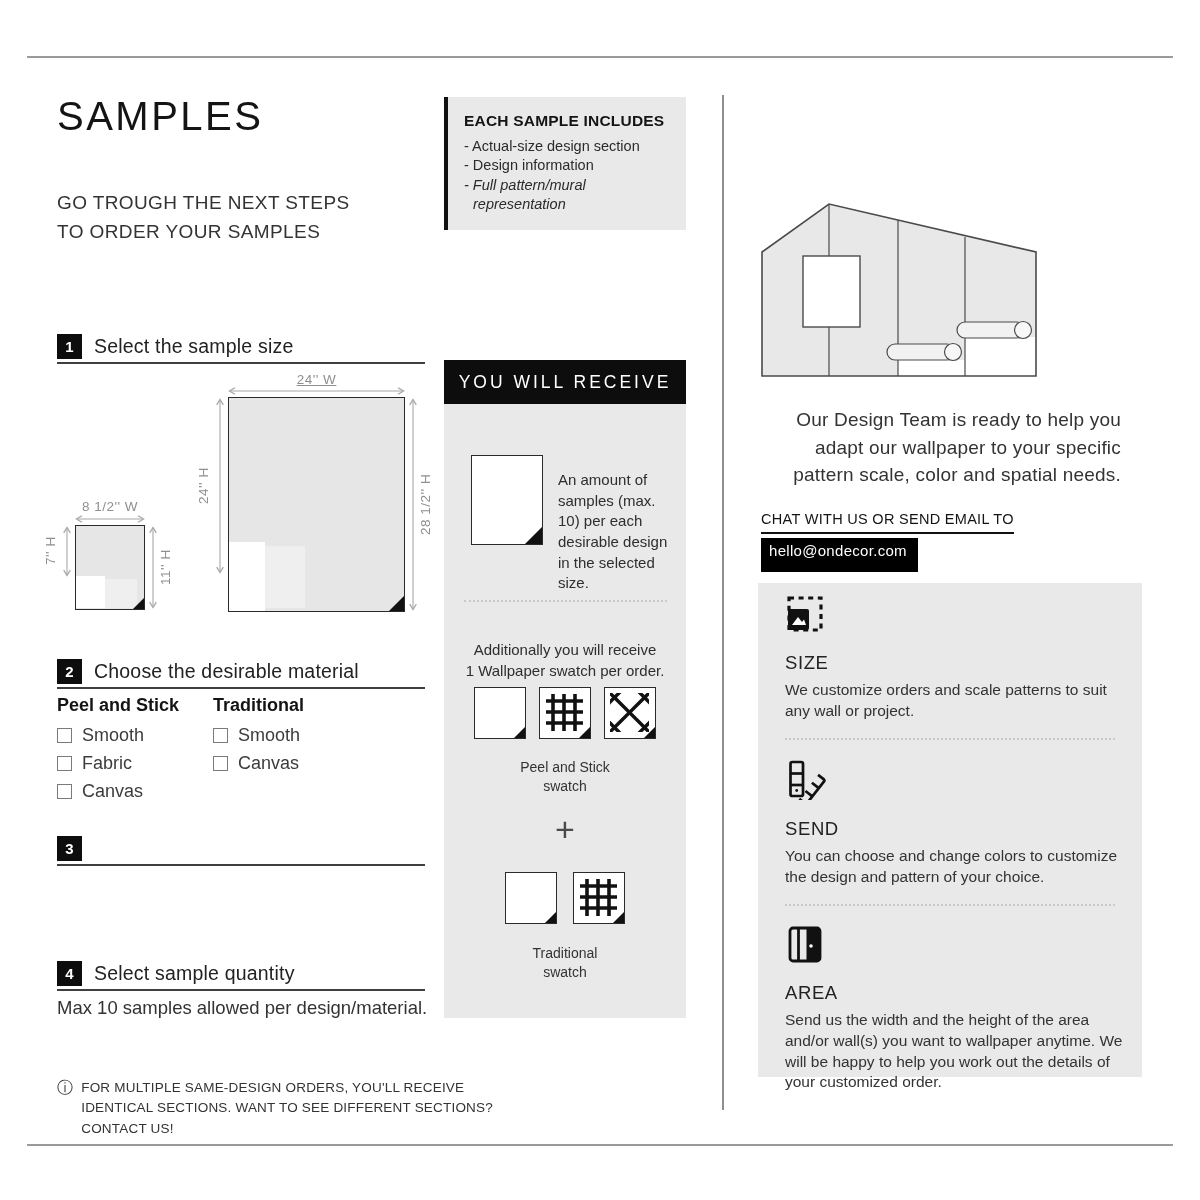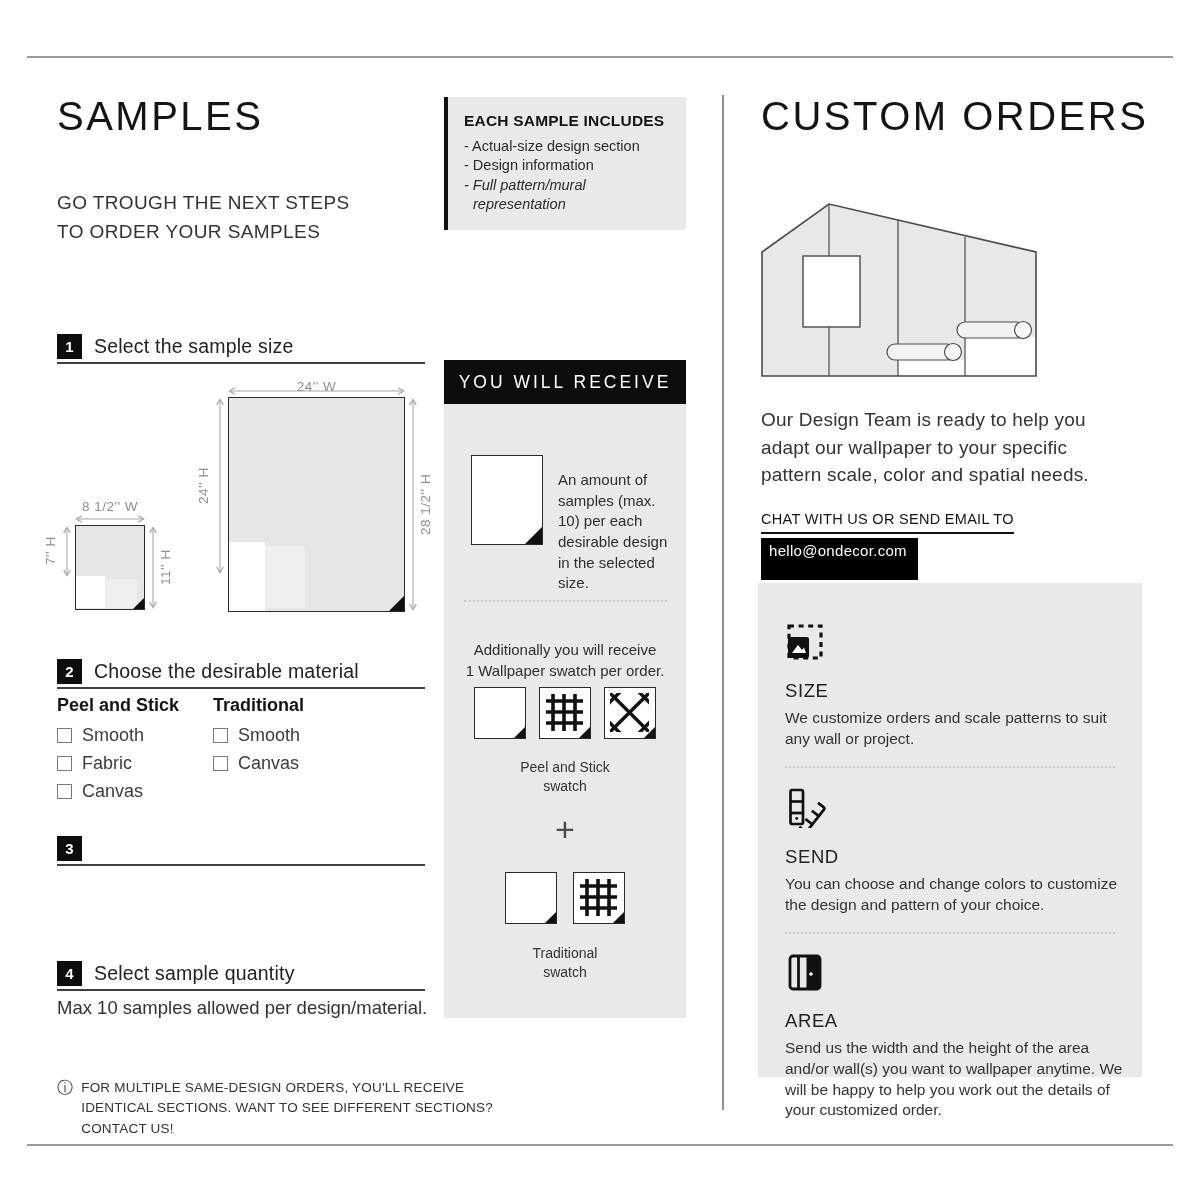--- a/index.html
+++ b/index.html
@@ -44,25 +44,25 @@
             font-size:17.5px;letter-spacing:3px;}
   .ywr-body{background:#e9e9e9;}
   .mid-text{font-size:15px;color:#2e2e2e;line-height:1.38;}
   .dotted{border-top:2px dotted #c9c9c9;}
   .swatch{position:relative;width:52px;height:52px;background:#fff;border:1.5px solid #2a2a2a;box-sizing:border-box;}
   .swatch-label{font-size:14px;color:#333;text-align:center;line-height:1.35;white-space:pre-line;}
   .plus{font-size:34px;font-weight:300;color:#4a4a4a;text-align:center;line-height:1;}
   .card{position:relative;width:72px;height:90px;background:#fff;border:1.5px solid #2a2a2a;box-sizing:border-box;}
 
   
-  .intro{font-size:19px;color:#333;line-height:1.45;letter-spacing:0.2px;}
+  .intro{font-size:19px;color:#333;line-height:1.45;letter-spacing:0.2px;text-align:right;}
   .chat{font-size:14.5px;color:#141414;letter-spacing:0.3px;border-bottom:2px solid #111;
         padding-bottom:5px;display:inline-block;}
-  .email{background:#000;color:#fff;font-size:15px;padding:4px 11px 21px 8px;display:inline-block;letter-spacing:0.3px;}
-  .panel{background:#e9e9e9;box-sizing:border-box;padding:39px 27px;}
+  .email{background:#000;color:#fff;font-size:15px;padding:4px 11px 13px 8px;display:inline-block;letter-spacing:0.3px;}
+  .panel{background:#e9e9e9;box-sizing:border-box;padding:11px 27px;}
   .feat-title{font-size:18.5px;color:#222;letter-spacing:0.6px;margin:14px 0 6px 0;}
   .feat-body{font-size:15.5px;color:#333;line-height:1.35;}
   .feat-div{border-top:2px dotted #c9c9c9;margin:16px 0 18px 0;}
 
   .footer-note{display:flex;gap:8px;font-size:13.5px;color:#333;line-height:1.5;letter-spacing:0.2px;}
   .info-glyph{font-size:16px;color:#333;line-height:1.3;}
 </style>
 </head>
 <body>
 
@@ -107,21 +107,21 @@
   </div>
 
   <div class="abs" style="left:190px;top:365px;width:250px;height:250px;">
     <svg class="abs" style="left:0;top:0;" width="250" height="250" viewBox="0 0 250 250">
       <g stroke="#a8a8a8" stroke-width="1.1">
         <line x1="40" y1="26" x2="213" y2="26" marker-start="url(#dimarrow)" marker-end="url(#dimarrow)"></line>
         <line x1="30" y1="35" x2="30" y2="207" marker-start="url(#dimarrow)" marker-end="url(#dimarrow)"></line>
         <line x1="223" y1="35" x2="223" y2="244" marker-start="url(#dimarrow)" marker-end="url(#dimarrow)"></line>
       </g>
     </svg>
-    <div class="dim-label" style="left:38px;top:14px;width:177px;">24'' W</div>
+    <div class="dim-label" style="left:38px;top:7px;width:177px;text-decoration:underline;">24'' W</div>
     <div class="vlabel" style="left:6px;top:32px;height:178px;">24'' H</div>
     <div class="vlabel" style="left:228px;top:32px;height:215px;">28 1/2'' H</div>
     <div class="srect" style="left:38px;top:32px;width:177px;height:215px;">
       <div class="white" style="left:0;top:144px;width:36px;height:69px;"></div>
       <div class="lite" style="left:36px;top:148px;width:40px;height:62px;"></div>
       <span class="fold" style="border-left:15px solid transparent;border-bottom:15px solid #111;"></span>
     </div>
   </div>
 
   <div class="abs" style="left:57px;top:659px;width:368px;">
@@ -253,21 +253,20 @@
               <line x1="6" y1="35" x2="43" y2="35"></line>
           </g>
         </svg>
         <span class="fold" style="border-left:11px solid transparent;border-bottom:11px solid #111;"></span>
       </div>
     </div>
     <div class="abs swatch-label" style="left:0;top:540px;width:242px;">Traditional
 swatch</div>
   </div>
 
-  <div class="abs big-title" style="left:761px;top:94px;">CUSTOM ORDERS</div>
 
   <svg class="abs" style="left:760px;top:192px;" width="280" height="188" viewBox="0 0 280 188">
     <polygon points="2,60 69,12 276,60 276,184 2,184" fill="#e8e8e8"></polygon>
     <rect x="138" y="168" width="67" height="16" fill="#ffffff"></rect>
     <rect x="205" y="145" width="71" height="39" fill="#ffffff"></rect>
     <g stroke="#4a4a4a" stroke-width="1.2">
       <line x1="69" y1="12" x2="69" y2="184"></line>
       <line x1="138" y1="28" x2="138" y2="184"></line>
       <line x1="205" y1="45" x2="205" y2="184"></line>
     </g>

